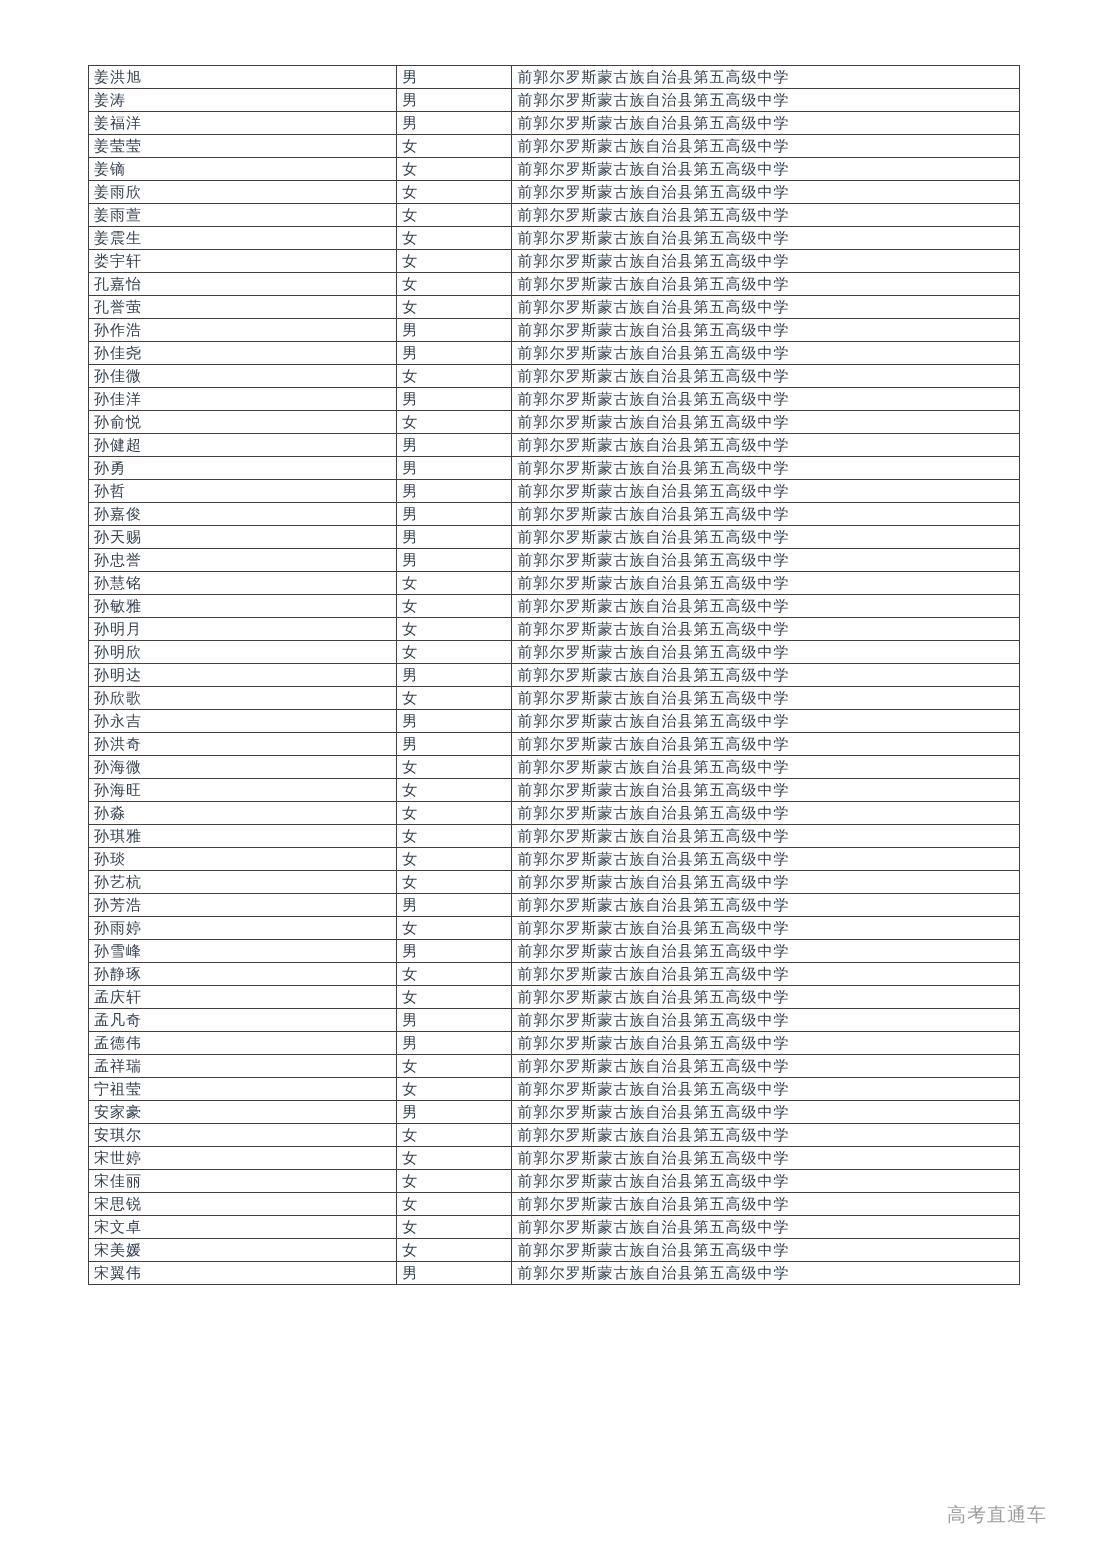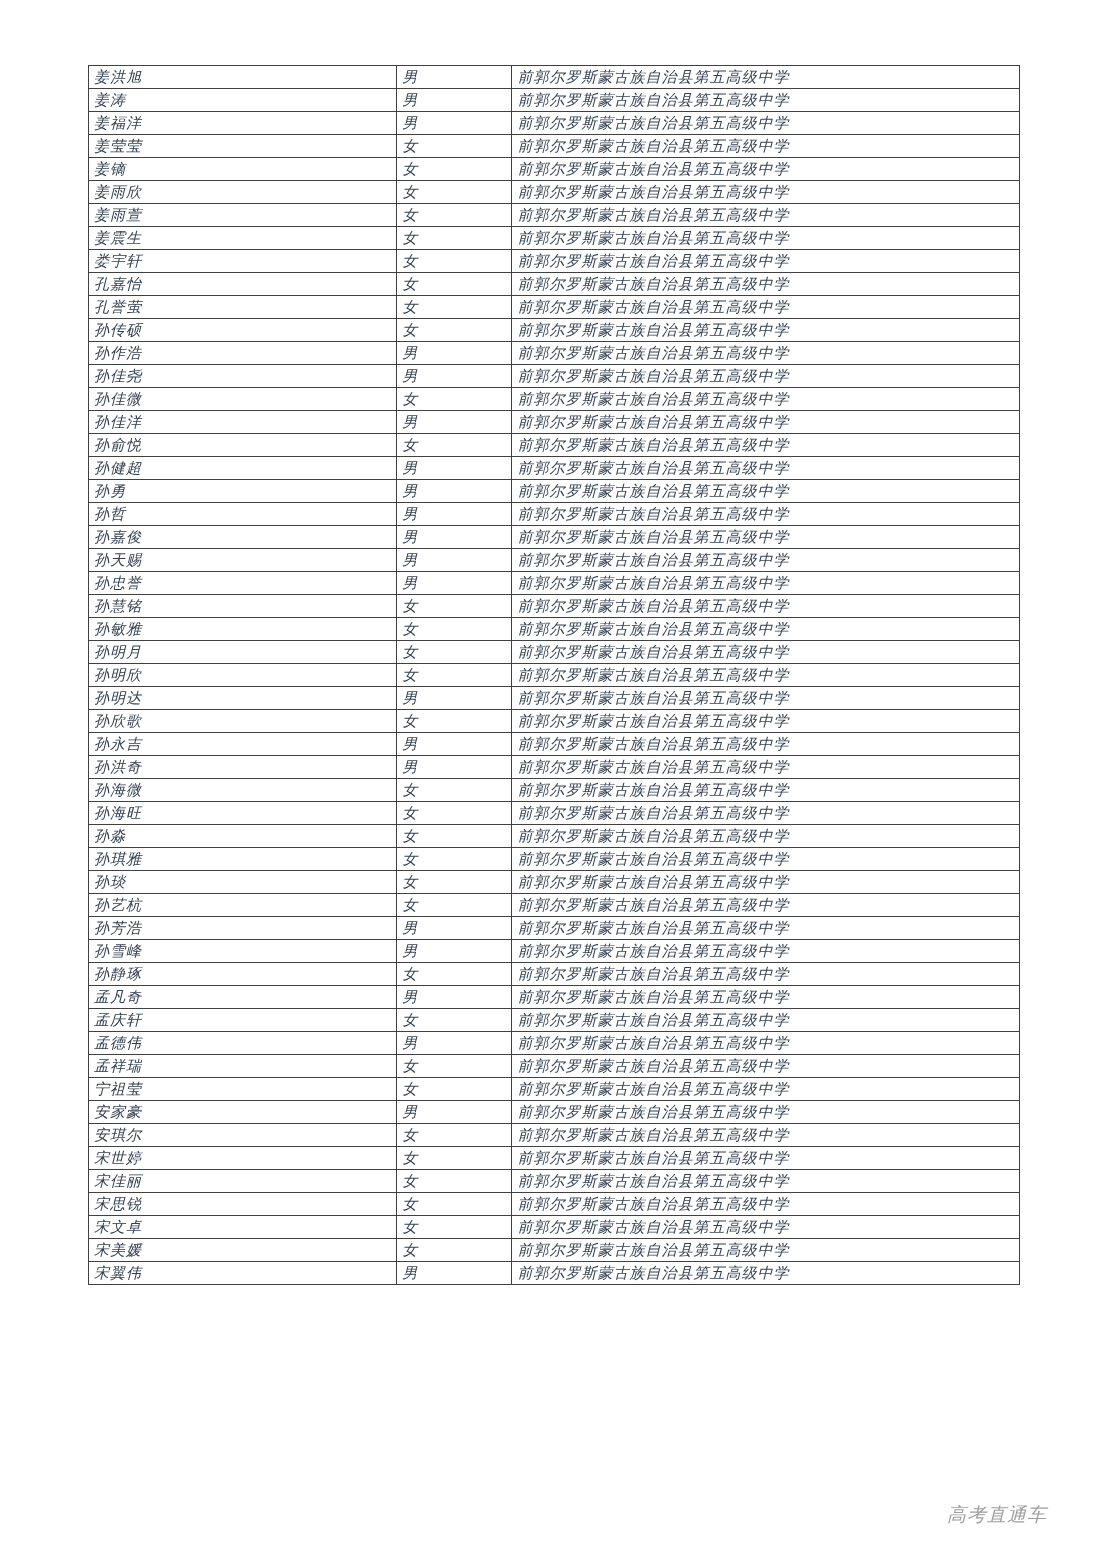--- a/index.html
+++ b/index.html
@@ -10,21 +10,20 @@
     height: 1559px;
     font-family: "DejaVu Serif", "Liberation Serif", serif;
     position: relative;
     overflow: hidden;
   }
   .page {
     position: relative;
     width: 1102px;
     height: 1112px;
     background: #ffffff;
-    font-style: italic;
   }
   table.roster {
     position: absolute;
     left: 88px;
     top: 65px;
     width: 932px;
     border-collapse: collapse;
     table-layout: fixed;
     color: #333f50;
     font-size: 15px;
@@ -107,25 +106,20 @@
           <td class="col-name">孔嘉怡</td>
           <td class="col-gender">女</td>
           <td class="col-school">前郭尔罗斯蒙古族自治县第五高级中学</td>
         </tr>
         <tr>
           <td class="col-name">孔誉萤</td>
           <td class="col-gender">女</td>
           <td class="col-school">前郭尔罗斯蒙古族自治县第五高级中学</td>
         </tr>
         <tr>
-          <td class="col-name">孙传硕</td>
-          <td class="col-gender">女</td>
-          <td class="col-school">前郭尔罗斯蒙古族自治县第五高级中学</td>
-        </tr>
-        <tr>
           <td class="col-name">孙作浩</td>
           <td class="col-gender">男</td>
           <td class="col-school">前郭尔罗斯蒙古族自治县第五高级中学</td>
         </tr>
         <tr>
           <td class="col-name">孙佳尧</td>
           <td class="col-gender">男</td>
           <td class="col-school">前郭尔罗斯蒙古族自治县第五高级中学</td>
         </tr>
         <tr>
@@ -242,37 +236,42 @@
           <td class="col-name">孙艺杭</td>
           <td class="col-gender">女</td>
           <td class="col-school">前郭尔罗斯蒙古族自治县第五高级中学</td>
         </tr>
         <tr>
           <td class="col-name">孙芳浩</td>
           <td class="col-gender">男</td>
           <td class="col-school">前郭尔罗斯蒙古族自治县第五高级中学</td>
         </tr>
         <tr>
+          <td class="col-name">孙雨婷</td>
+          <td class="col-gender">女</td>
+          <td class="col-school">前郭尔罗斯蒙古族自治县第五高级中学</td>
+        </tr>
+        <tr>
           <td class="col-name">孙雪峰</td>
           <td class="col-gender">男</td>
           <td class="col-school">前郭尔罗斯蒙古族自治县第五高级中学</td>
         </tr>
         <tr>
           <td class="col-name">孙静琢</td>
           <td class="col-gender">女</td>
           <td class="col-school">前郭尔罗斯蒙古族自治县第五高级中学</td>
         </tr>
         <tr>
+          <td class="col-name">孟庆轩</td>
+          <td class="col-gender">女</td>
+          <td class="col-school">前郭尔罗斯蒙古族自治县第五高级中学</td>
+        </tr>
+        <tr>
           <td class="col-name">孟凡奇</td>
           <td class="col-gender">男</td>
-          <td class="col-school">前郭尔罗斯蒙古族自治县第五高级中学</td>
-        </tr>
-        <tr>
-          <td class="col-name">孟庆轩</td>
-          <td class="col-gender">女</td>
           <td class="col-school">前郭尔罗斯蒙古族自治县第五高级中学</td>
         </tr>
         <tr>
           <td class="col-name">孟德伟</td>
           <td class="col-gender">男</td>
           <td class="col-school">前郭尔罗斯蒙古族自治县第五高级中学</td>
         </tr>
         <tr>
           <td class="col-name">孟祥瑞</td>
           <td class="col-gender">女</td>

